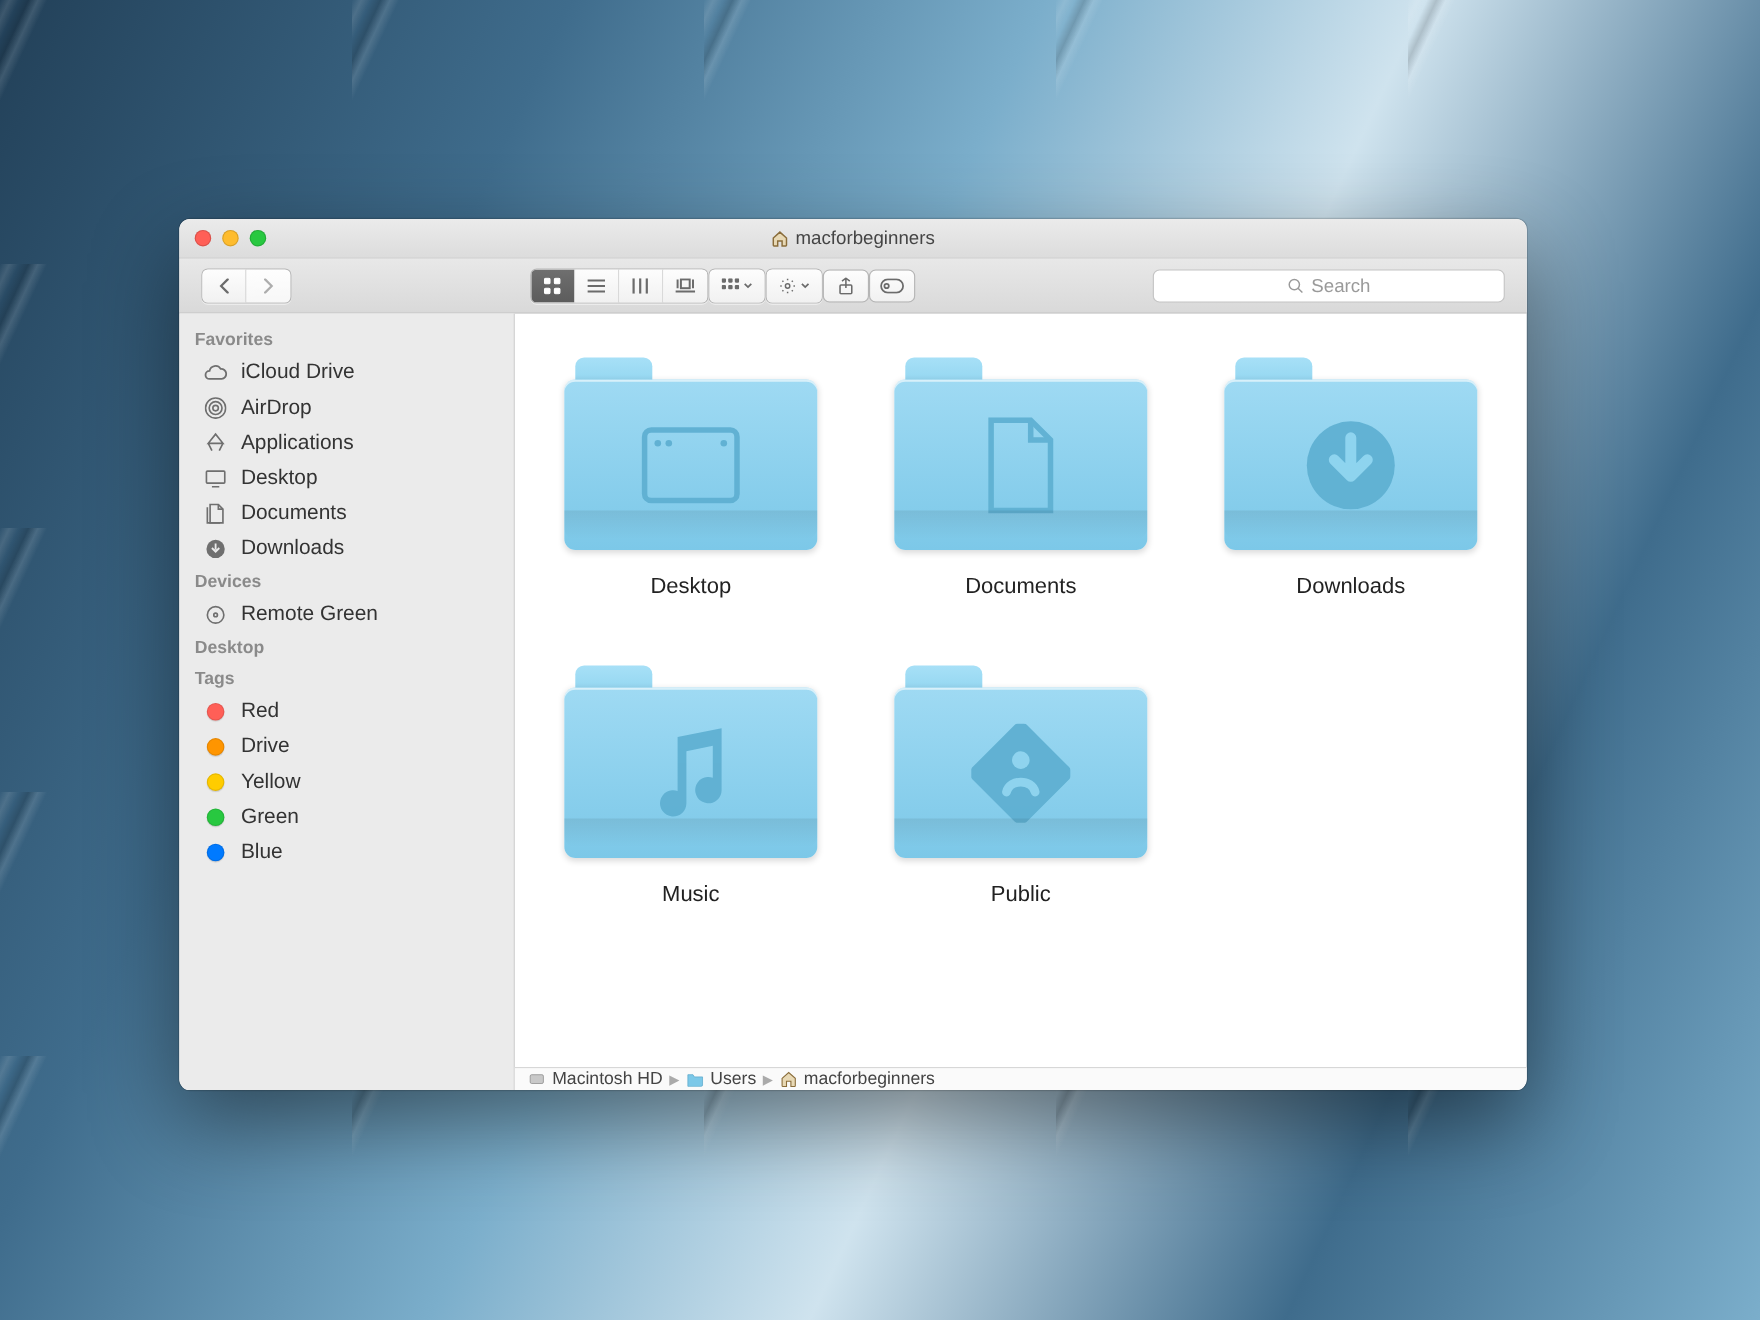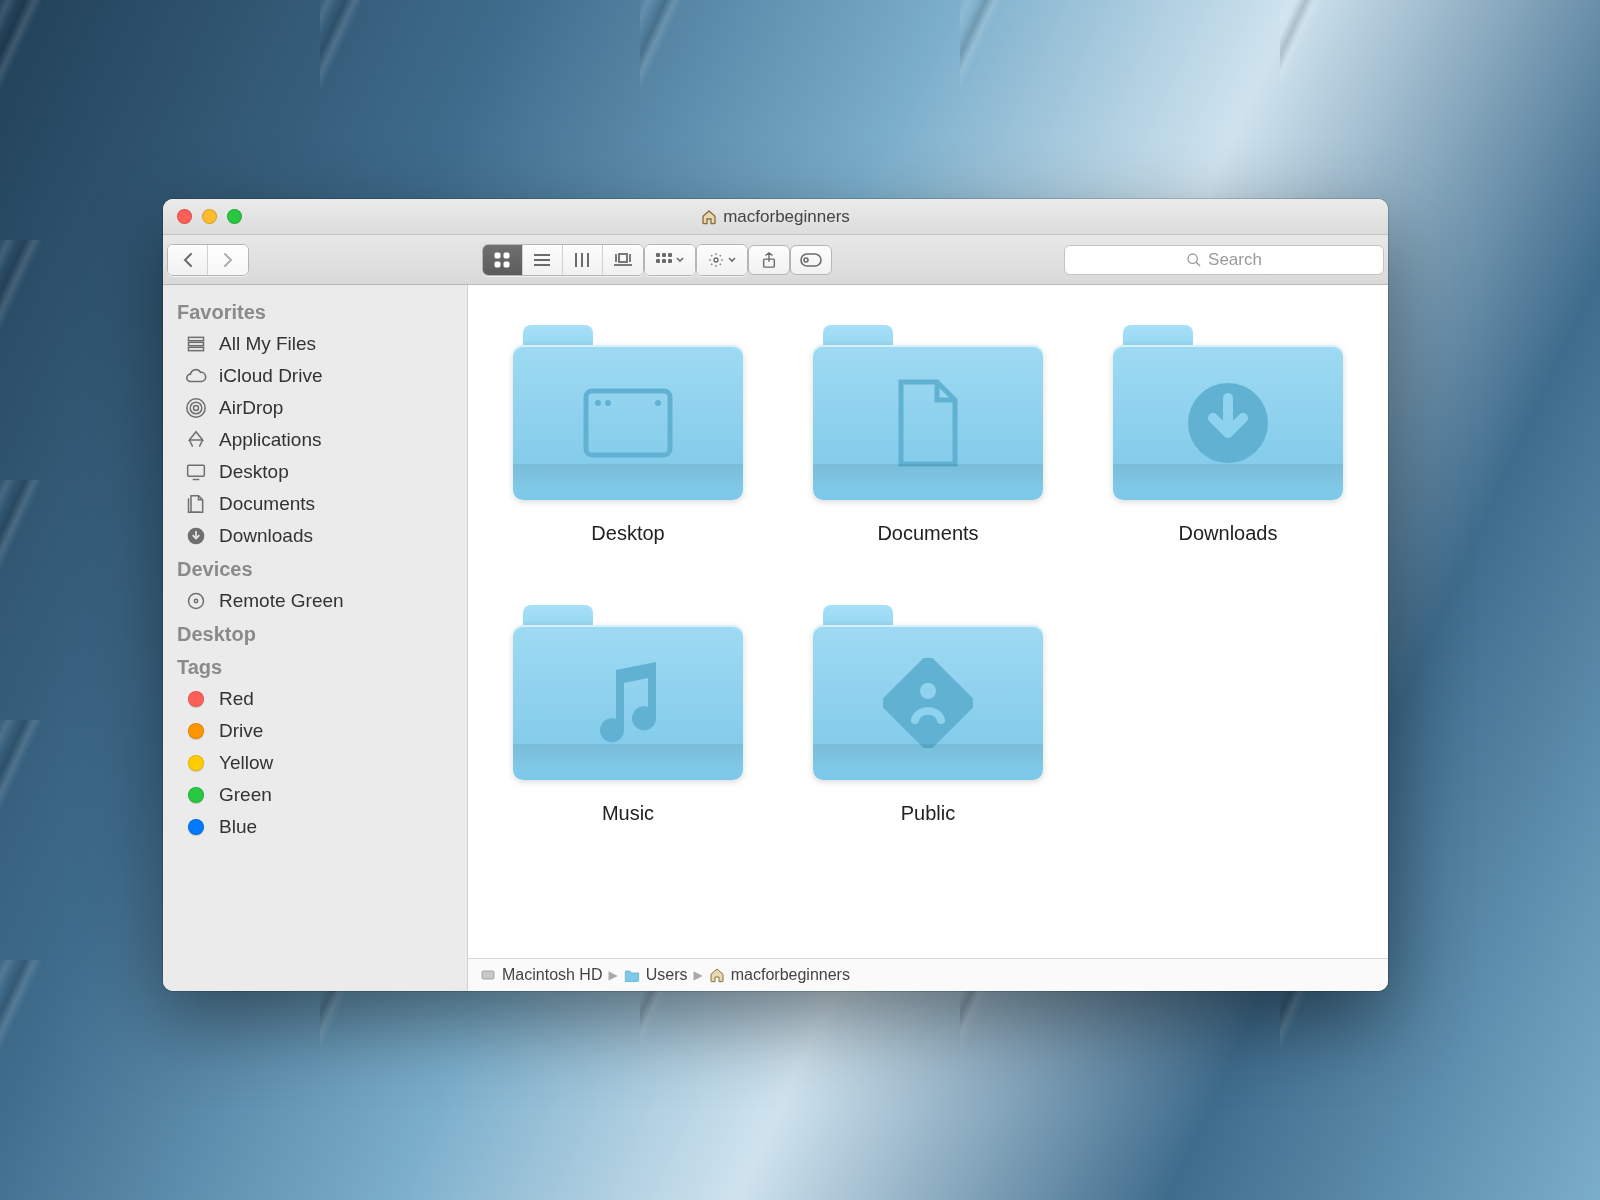--- a/index.html
+++ b/index.html
@@ -55,21 +55,21 @@
     font-size:17px; color:#444; font-weight:400;
     display:flex; align-items:center; justify-content:center; gap:6px;
     pointer-events:none;
   }
 
   
   .toolbar {
     height: 50px;
     background: linear-gradient(#e8e8e8, #d9d9d9);
     border-bottom: 1px solid #b8b8b8;
-    display:flex; align-items:center; padding:0 4px; 
+    display:flex; align-items:center; padding:0 20px; 
   }
   .segmented { display:flex; border:1px solid #b5b5b5; border-radius:6px; overflow:hidden; background:#fff; box-shadow:0 1px 0 rgba(255,255,255,0.6); }
   .seg-btn { width:40px; height:30px; display:flex; align-items:center; justify-content:center; border-right:1px solid #d0d0d0; background:linear-gradient(#fdfdfd,#f1f1f1); cursor:default; }
   .seg-btn:last-child { border-right:none; }
   .seg-btn.active { background:linear-gradient(#6f6f6f,#5c5c5c); }
   .seg-btn.active svg { stroke:#fff; fill:#fff; }
   .seg-btn.disabled { opacity:0.55; }
   .seg-btn.wide { width:50px; }
   .lone-btn { width:42px; height:30px; border:1px solid #b5b5b5; border-radius:6px; display:flex; align-items:center; justify-content:center; background:linear-gradient(#fdfdfd,#f1f1f1); }
   .spacer { flex:1; }
@@ -80,21 +80,21 @@
   }
 
   
   .body { flex:1; display:flex; min-height:0; }
 
   
   .sidebar {
     width:305px; background:#ebebeb; border-right:1px solid #d0d0d0;
     padding:10px 0; overflow-y:auto;
   }
-  .sb-heading { color:#8a8a8a; font-size:20px; font-weight:600; padding:6px 14px 4px; }
+  .sb-heading { color:#8a8a8a; font-size:16px; font-weight:600; padding:6px 14px 4px; }
   .sb-item {
     display:flex; align-items:center; gap:12px;
     padding:5px 14px 5px 22px; font-size:19px; color:#333;
     cursor:default;
   }
   .sb-item .ic { width:22px; height:22px; display:flex; align-items:center; justify-content:center; color:#6f6f6f; }
   .tag-dot { width:16px; height:16px; border-radius:50%; box-shadow:inset 0 0 0 1px rgba(0,0,0,0.1), 0 1px 1px rgba(0,0,0,0.15); }
 
   
   .content { flex:1; display:flex; flex-direction:column; min-width:0; }
@@ -125,21 +125,21 @@
   }
   .folder .body-f::after {
     content:""; position:absolute; left:0; right:0; bottom:10px; height:26px;
     background:linear-gradient(rgba(0,0,0,0.08), rgba(0,0,0,0));
     border-radius:0 0 10px 10px;
   }
   .folder .glyph { color:#6ab6d6; opacity:0.95; }
 
   
   .pathbar {
-    height:33px; border-top:1px solid #d7d7d7;
+    height:21px; border-top:1px solid #d7d7d7;
     display:flex; align-items:center; gap:6px;
     padding:0 12px; font-size:16px; color:#444; background:#fafafa;
   }
   .pathbar .sep { color:#aaa; font-size:12px; }
   .path-seg { display:flex; align-items:center; gap:6px; cursor:default; }
 
   
   svg { display:block; }
 </style>
 </head>
@@ -265,30 +265,20 @@
             <line x1="21" y1="21" x2="15" y2="15"></line>
           </svg>
       </span>
       <span>Search</span>
     </div>
   </div>
 
   <div class="body">
     <div class="sidebar" id="sidebar">
         <div class="sb-heading">Favorites</div>
-        <div class="sb-item">
-          <span class="ic">
-            <svg width="20" height="20" viewBox="0 0 24 24" stroke="#6f6f6f" stroke-width="1.8" fill="none">
-              <rect x="3" y="4" width="18" height="4"></rect>
-              <rect x="3" y="10" width="18" height="4"></rect>
-              <rect x="3" y="16" width="18" height="4"></rect>
-            </svg>
-          </span>
-          <span>All My Files</span>
-        </div>
         <div class="sb-item">
           <span class="ic">
             <svg width="22" height="20" viewBox="0 0 24 20" stroke="#6f6f6f" stroke-width="1.8" fill="none">
               <path d="M6 16a4 4 0 010-8 6 6 0 0111-2 5 5 0 011 10H6z"></path>
             </svg>
           </span>
           <span>iCloud Drive</span>
         </div>
         <div class="sb-item">
           <span class="ic">

